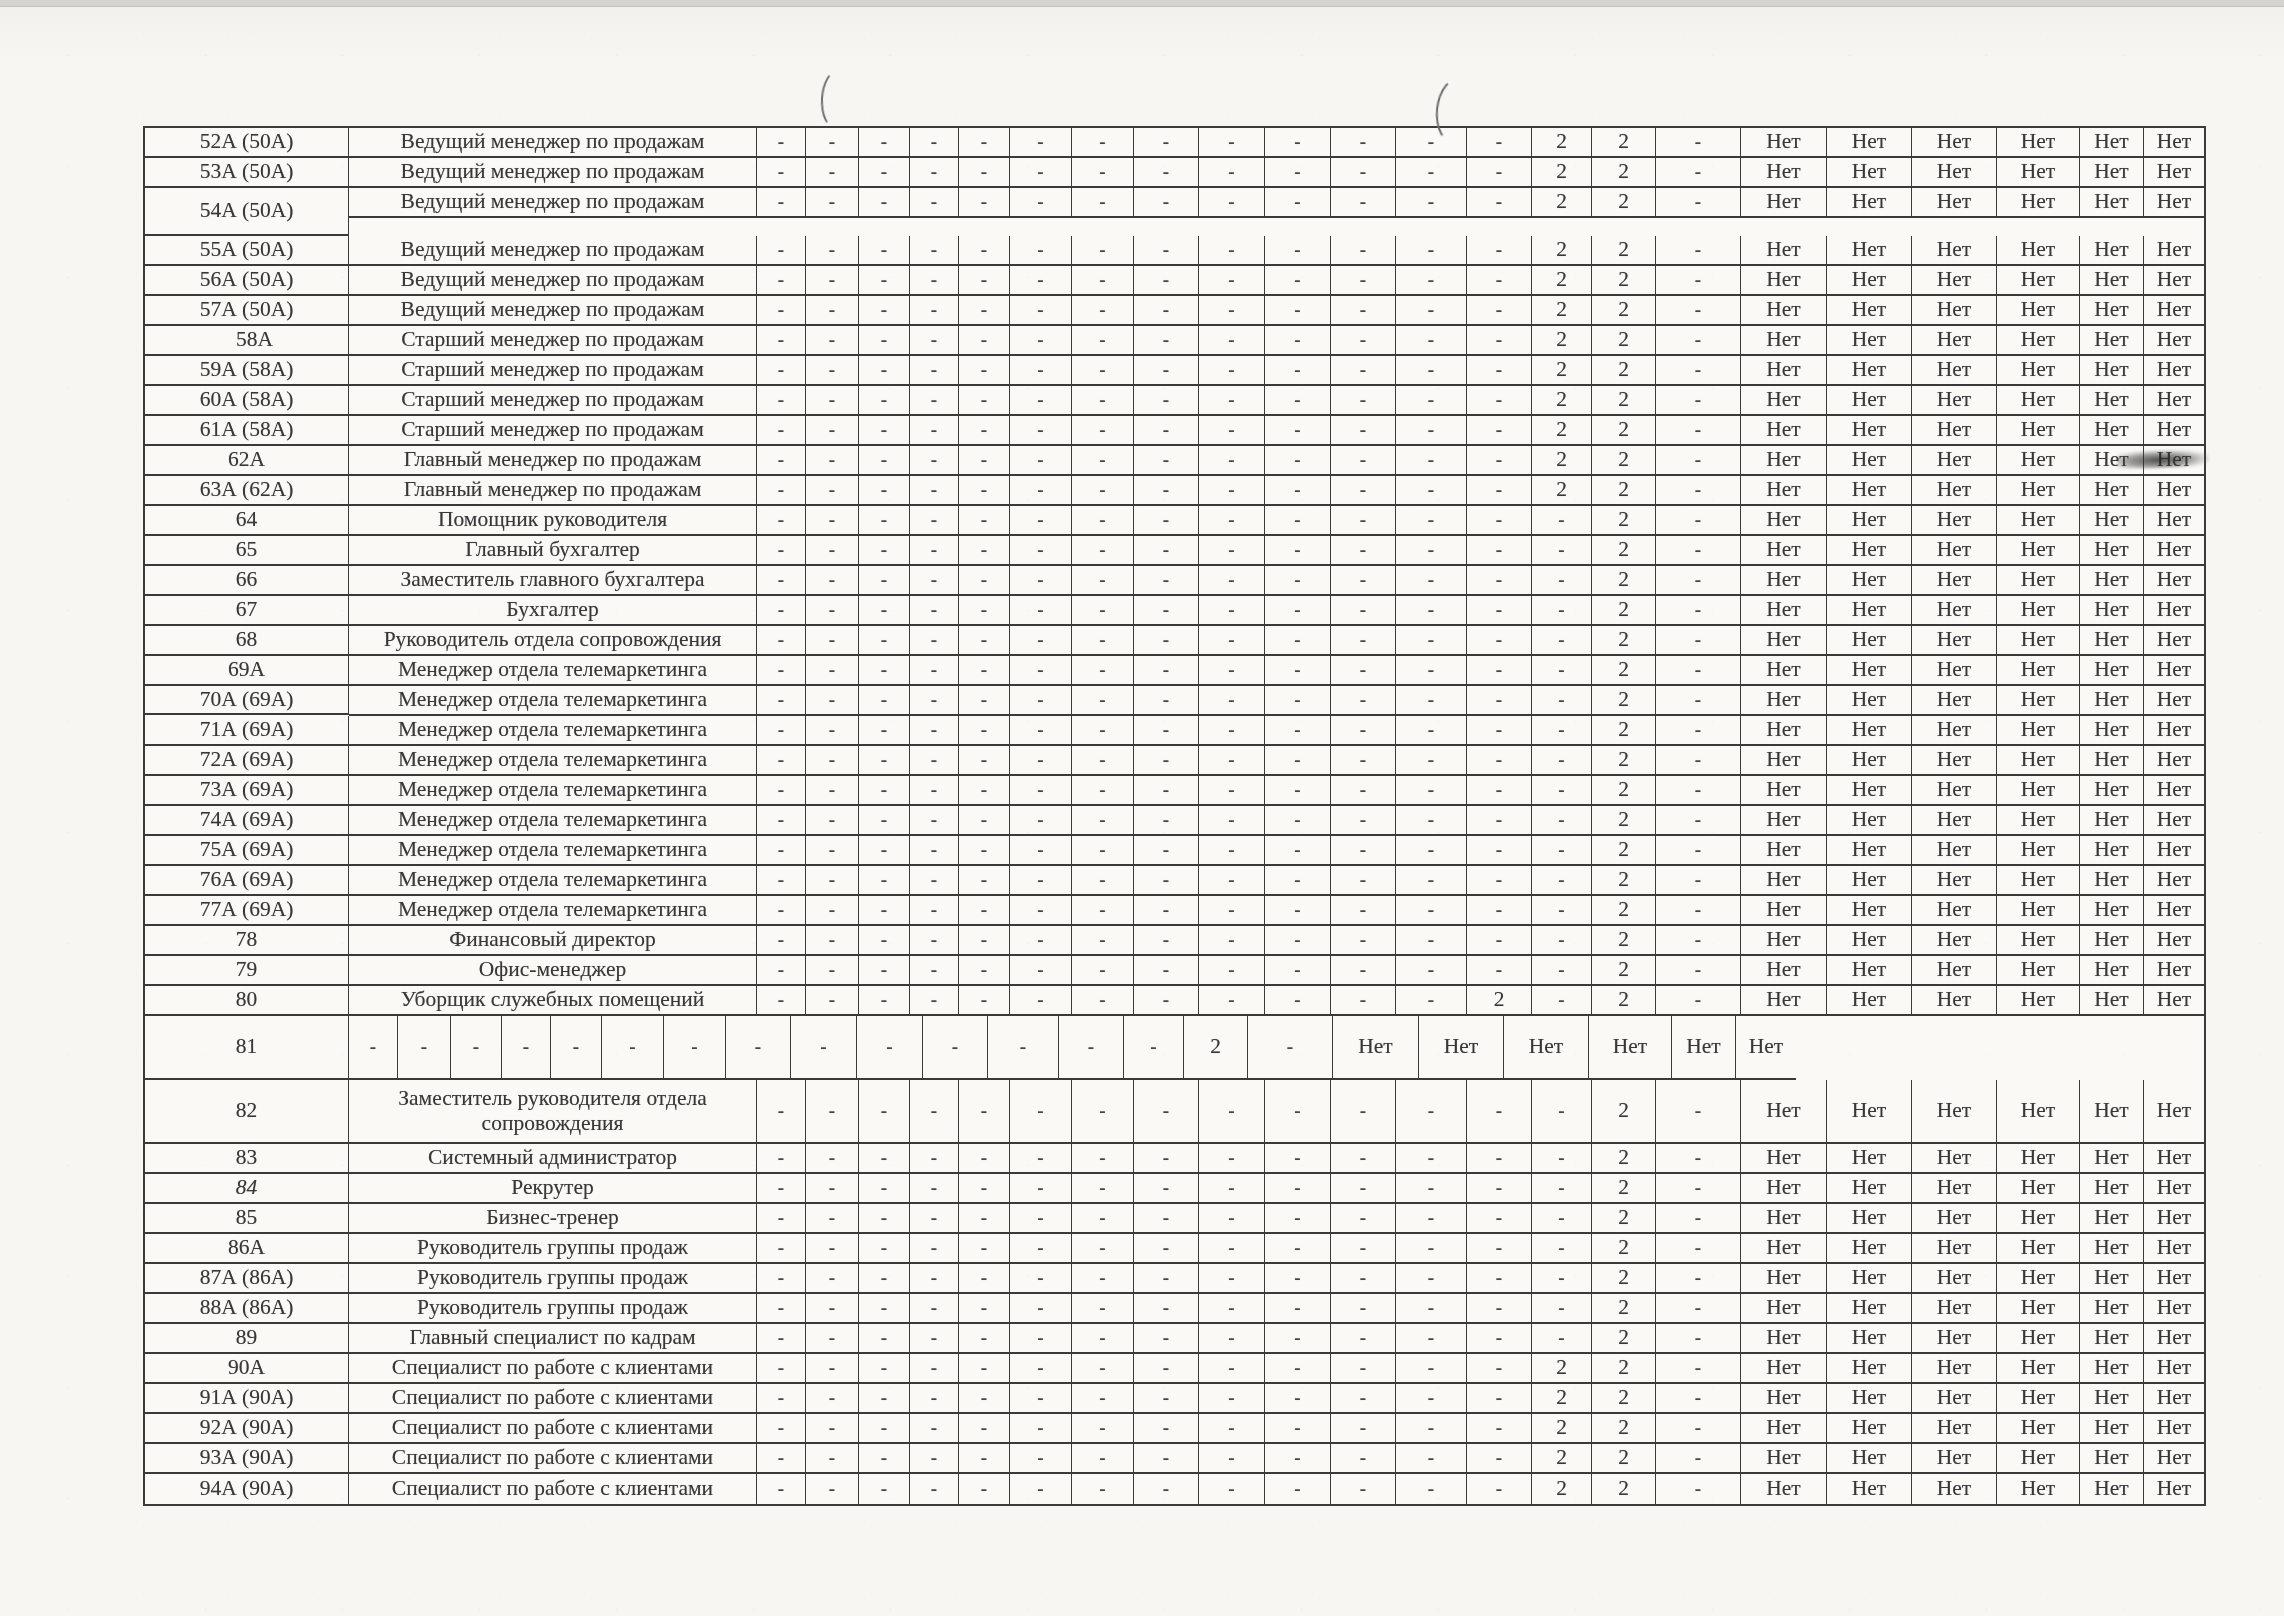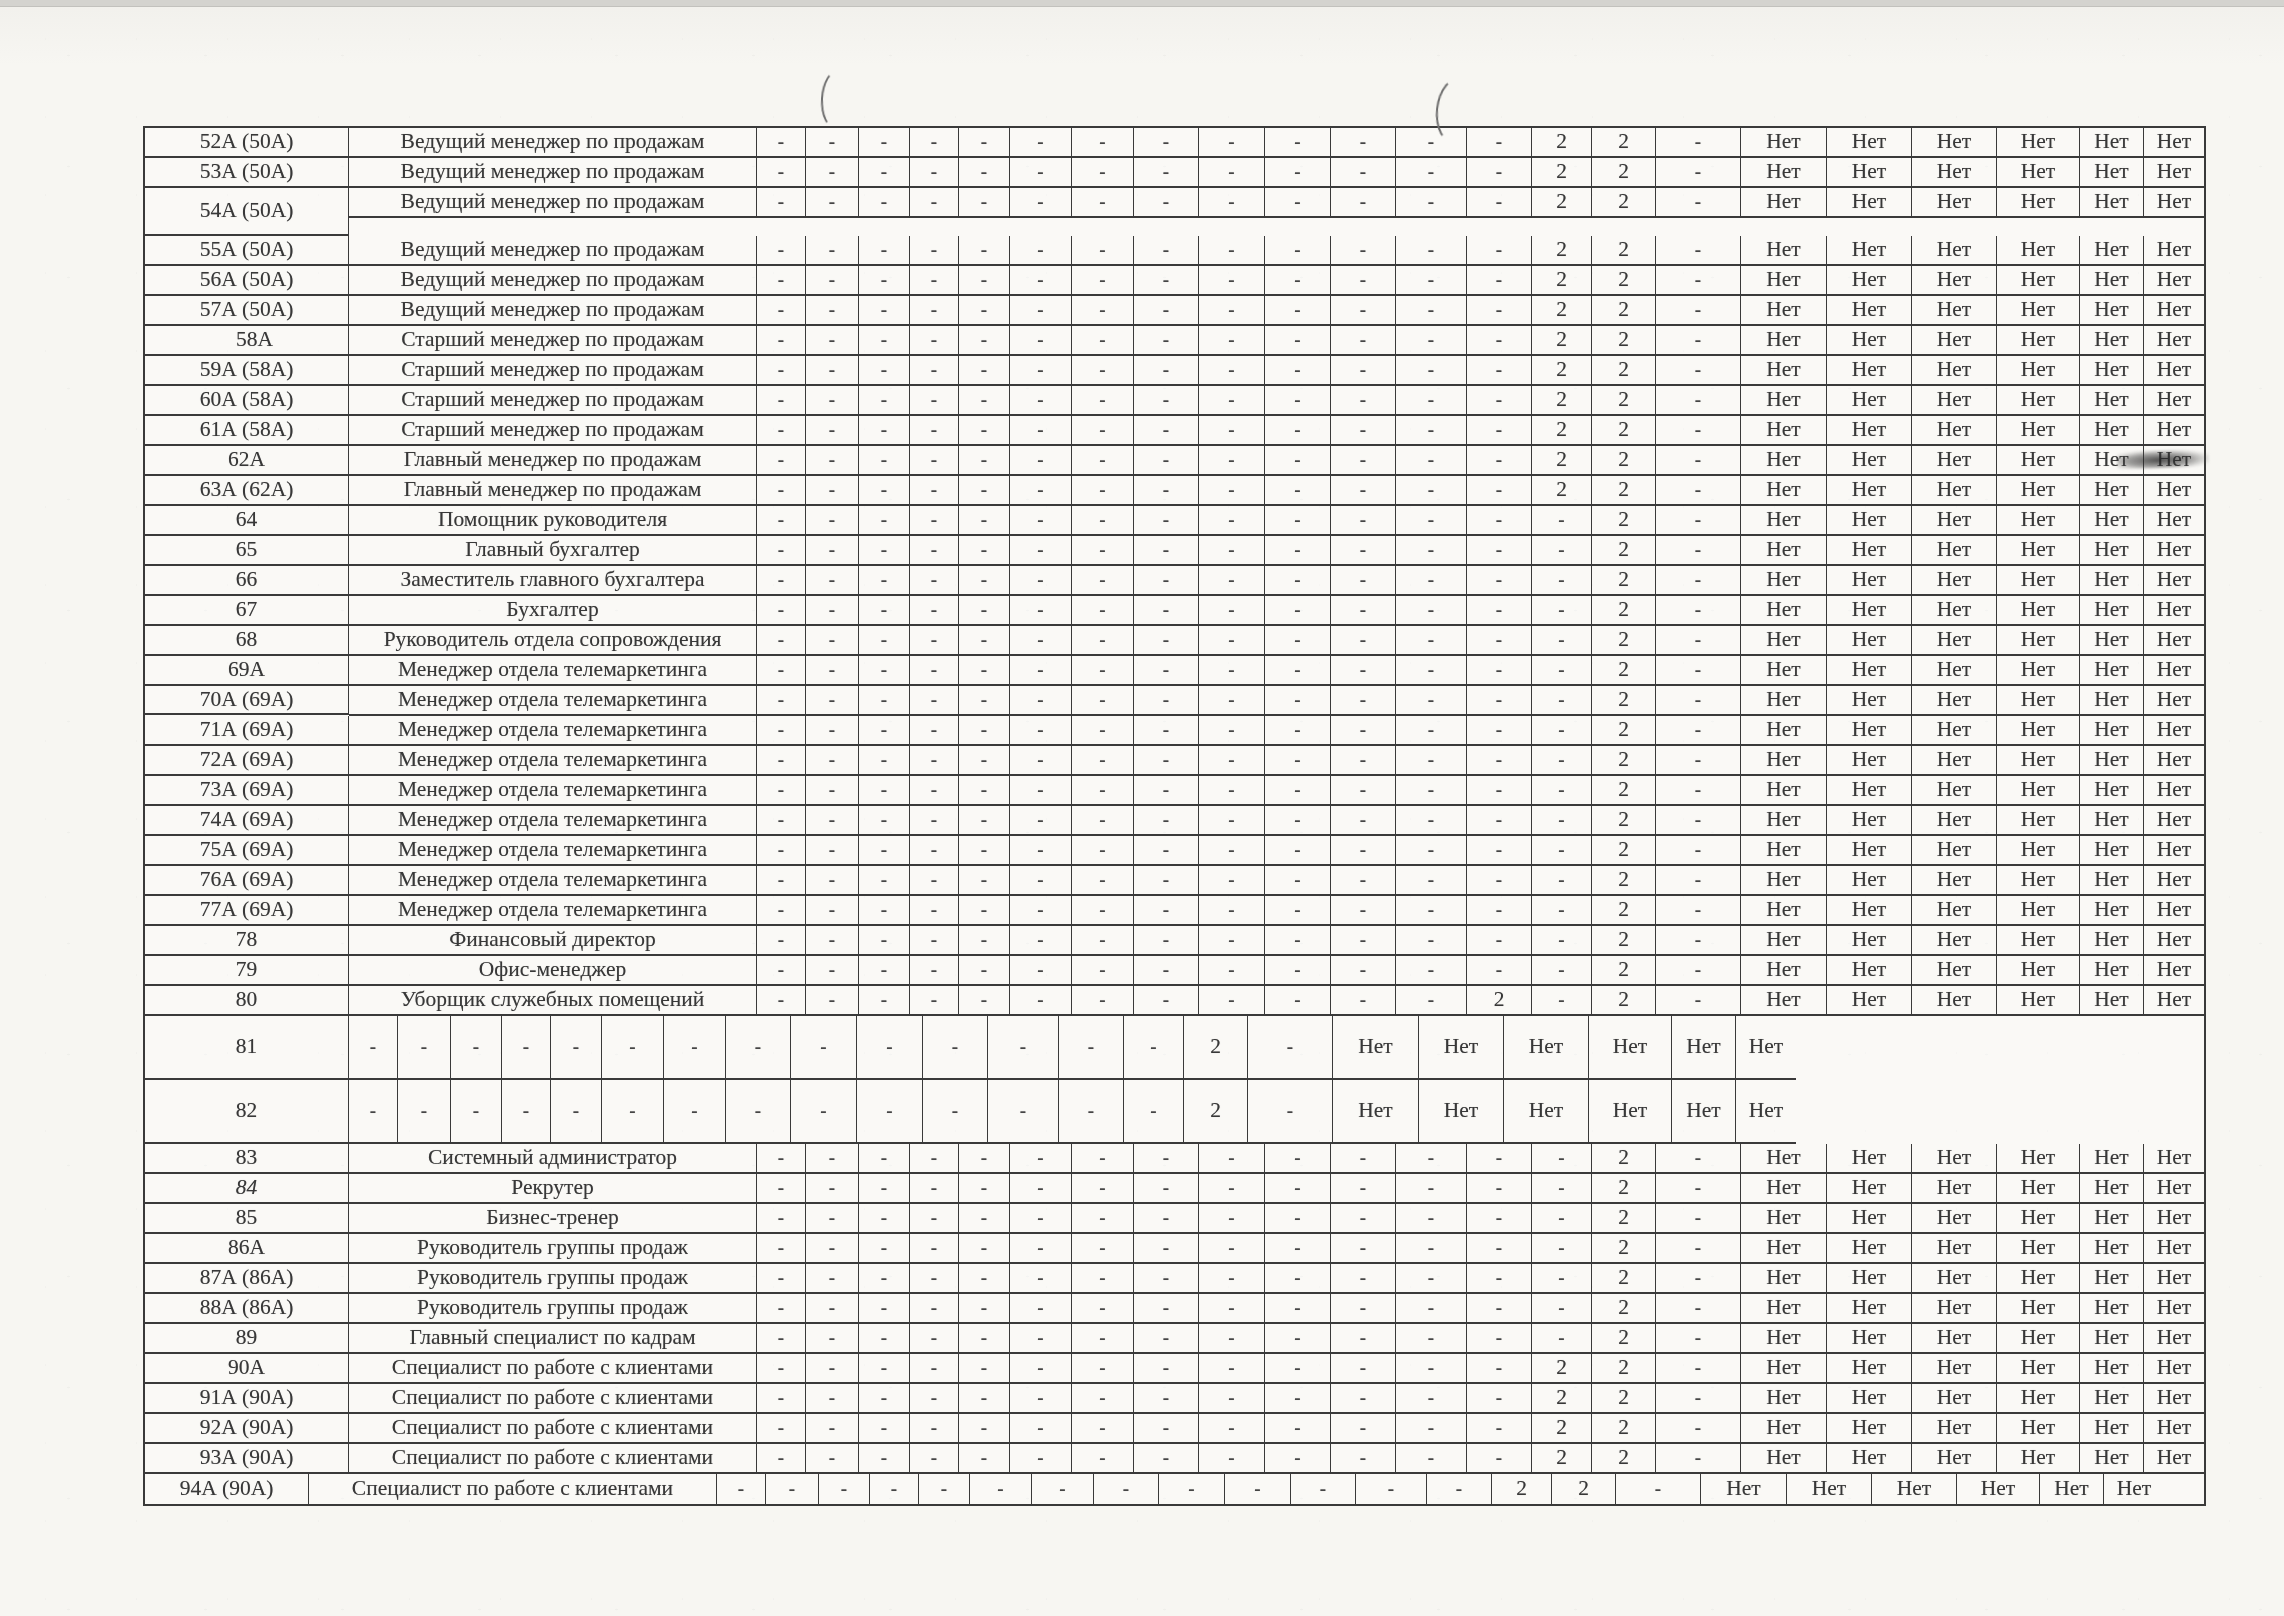--- a/index.html
+++ b/index.html
@@ -828,20 +828,21 @@
       <div class="cell c-dash" style="width: 85px; height: 64px;">-</div>
       <div class="cell" style="width: 86px; height: 64px;">Нет</div>
       <div class="cell" style="width: 85px; height: 64px;">Нет</div>
       <div class="cell" style="width: 85px; height: 64px;">Нет</div>
       <div class="cell" style="width: 83px; height: 64px;">Нет</div>
       <div class="cell" style="width: 64px; height: 64px;">Нет</div>
       <div class="cell" style="width: 60px; height: 64px;">Нет</div>
     </div>
     <div class="t-row">
       <div class="cell c-num" style="width: 204px; height: 64px;">82</div>
+      <div class="cell c-title" style="width: 408px; height: 64px;">Заместитель руководителя отдела сопровождения</div>
       <div class="cell c-dash" style="width: 49px; height: 64px;">-</div>
       <div class="cell c-dash" style="width: 53px; height: 64px;">-</div>
       <div class="cell c-dash" style="width: 51px; height: 64px;">-</div>
       <div class="cell c-dash" style="width: 49px; height: 64px;">-</div>
       <div class="cell c-dash" style="width: 51px; height: 64px;">-</div>
       <div class="cell c-dash" style="width: 62px; height: 64px;">-</div>
       <div class="cell c-dash" style="width: 62px; height: 64px;">-</div>
       <div class="cell c-dash" style="width: 65px; height: 64px;">-</div>
       <div class="cell c-dash" style="width: 66px; height: 64px;">-</div>
       <div class="cell c-dash" style="width: 66px; height: 64px;">-</div>
@@ -1138,21 +1139,21 @@
       <div class="cell" style="width: 64px; height: 30px;">2</div>
       <div class="cell c-dash" style="width: 85px; height: 30px;">-</div>
       <div class="cell" style="width: 86px; height: 30px;">Нет</div>
       <div class="cell" style="width: 85px; height: 30px;">Нет</div>
       <div class="cell" style="width: 85px; height: 30px;">Нет</div>
       <div class="cell" style="width: 83px; height: 30px;">Нет</div>
       <div class="cell" style="width: 64px; height: 30px;">Нет</div>
       <div class="cell" style="width: 60px; height: 30px;">Нет</div>
     </div>
     <div class="t-row">
-      <div class="cell c-num" style="width: 164px; height: 30px;">94А (90А)</div>
+      <div class="cell c-num" style="width: 204px; height: 30px;">94А (90А)</div>
       <div class="cell c-title" style="width: 408px; height: 30px;">Специалист по работе с клиентами</div>
       <div class="cell c-dash" style="width: 49px; height: 30px;">-</div>
       <div class="cell c-dash" style="width: 53px; height: 30px;">-</div>
       <div class="cell c-dash" style="width: 51px; height: 30px;">-</div>
       <div class="cell c-dash" style="width: 49px; height: 30px;">-</div>
       <div class="cell c-dash" style="width: 51px; height: 30px;">-</div>
       <div class="cell c-dash" style="width: 62px; height: 30px;">-</div>
       <div class="cell c-dash" style="width: 62px; height: 30px;">-</div>
       <div class="cell c-dash" style="width: 65px; height: 30px;">-</div>
       <div class="cell c-dash" style="width: 66px; height: 30px;">-</div>

